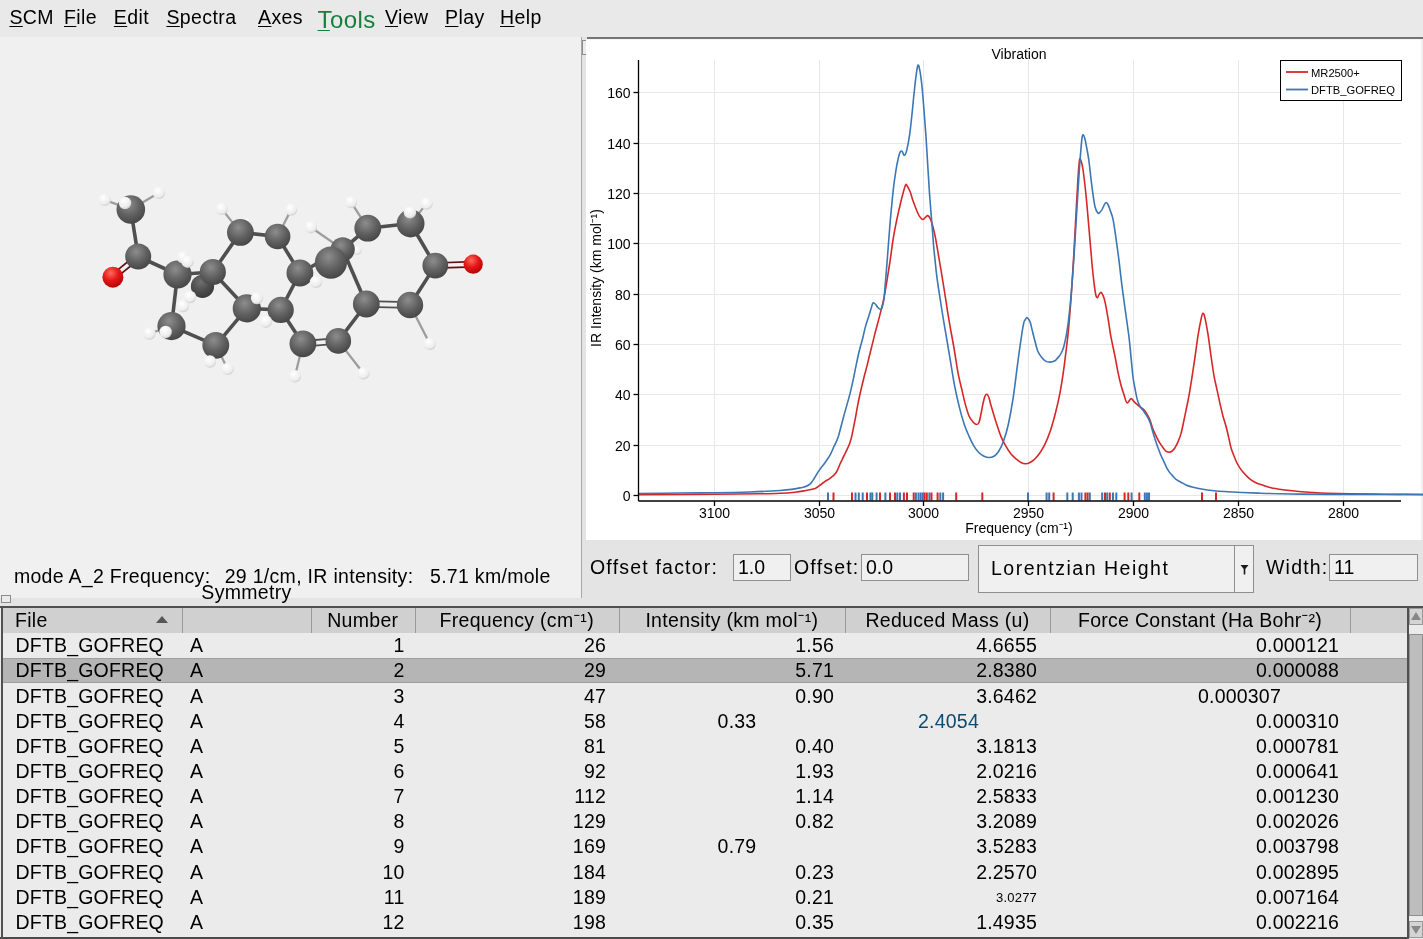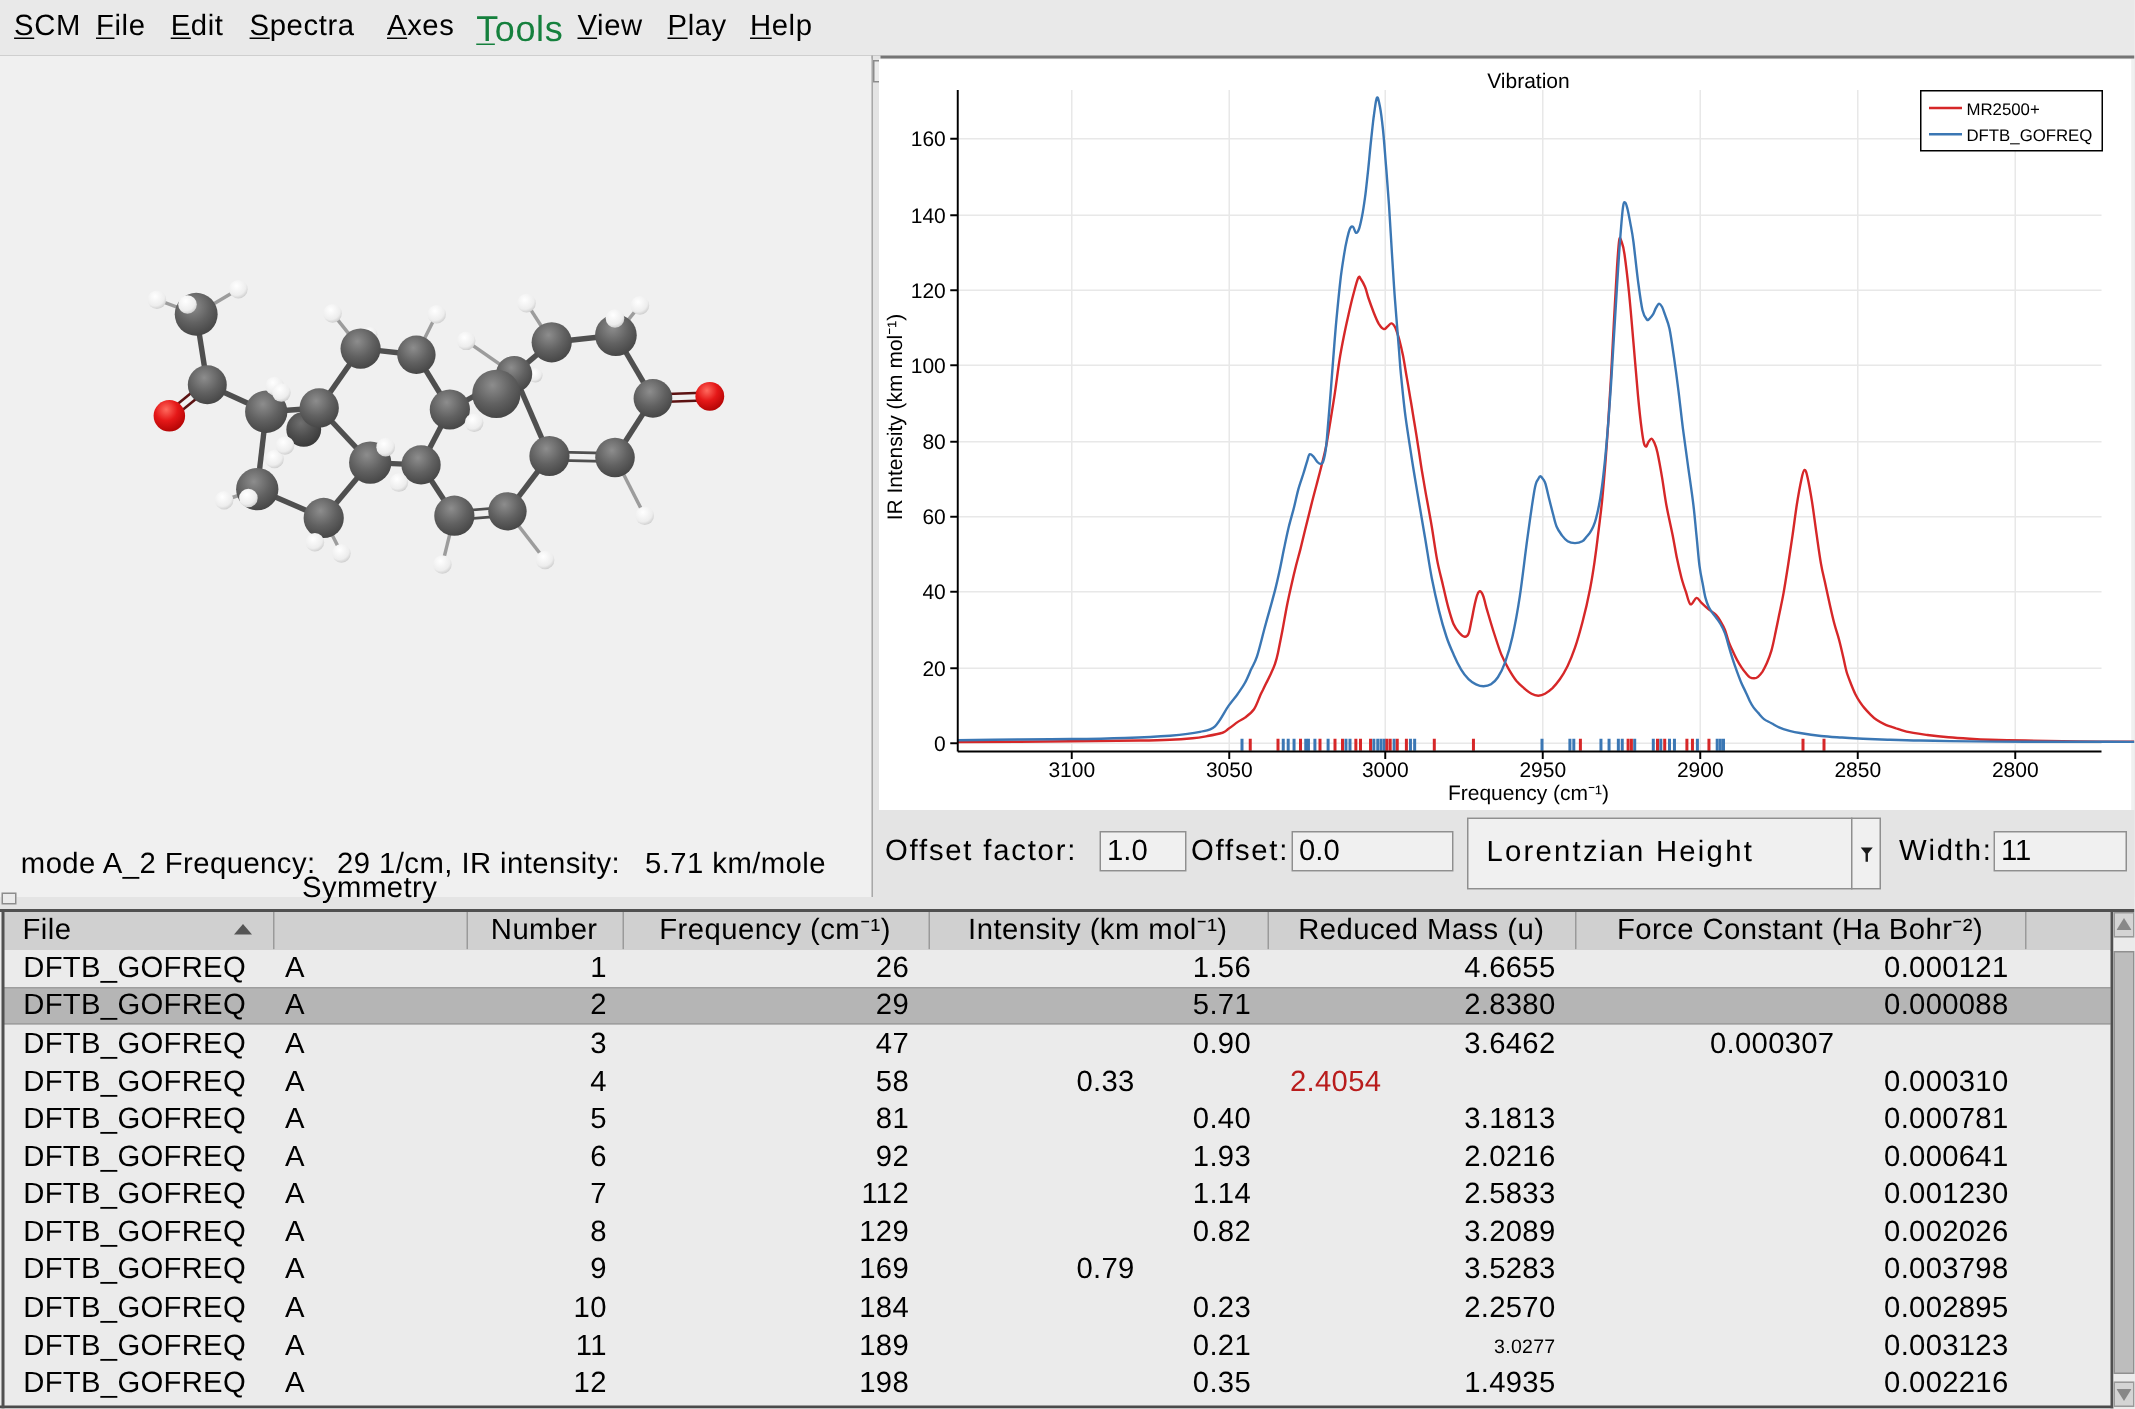--- a/index.html
+++ b/index.html
@@ -317,28 +317,28 @@
 <div style="position:absolute;top:658.4px;height:25.1px;line-height:25.1px;font-size:19.5px;letter-spacing:0.2px;color:#000;left:640px;width:194px;text-align:right">5.71</div>
 <div style="position:absolute;top:658.4px;height:25.1px;line-height:25.1px;font-size:19.5px;letter-spacing:0.2px;color:#000;left:860px;width:177px;text-align:right">2.8380</div>
 <div style="position:absolute;top:658.4px;height:25.1px;line-height:25.1px;font-size:19.5px;letter-spacing:0.2px;color:#000;left:1140px;width:199px;text-align:right">0.000088</div>
 <div style="position:absolute;left:2px;top:683.6px;width:1405px;height:25.1px;background:#ebebeb;"></div>
 <div style="position:absolute;top:683.6px;height:25.1px;line-height:25.1px;font-size:19.5px;letter-spacing:0.2px;color:#000;left:15.5px">DFTB_GOFREQ</div>
 <div style="position:absolute;top:683.6px;height:25.1px;line-height:25.1px;font-size:19.5px;letter-spacing:0.2px;color:#000;left:190px">A</div>
 <div style="position:absolute;top:683.6px;height:25.1px;line-height:25.1px;font-size:19.5px;letter-spacing:0.2px;color:#000;left:310px;width:94.5px;text-align:right">3</div>
 <div style="position:absolute;top:683.6px;height:25.1px;line-height:25.1px;font-size:19.5px;letter-spacing:0.2px;color:#000;left:420px;width:186px;text-align:right">47</div>
 <div style="position:absolute;top:683.6px;height:25.1px;line-height:25.1px;font-size:19.5px;letter-spacing:0.2px;color:#000;left:640px;width:194px;text-align:right">0.90</div>
 <div style="position:absolute;top:683.6px;height:25.1px;line-height:25.1px;font-size:19.5px;letter-spacing:0.2px;color:#000;left:860px;width:177px;text-align:right">3.6462</div>
-<div style="position:absolute;top:683.6px;height:25.1px;line-height:25.1px;font-size:19.5px;letter-spacing:0.2px;color:#000;left:1140px;width:199px;text-align:left">0.000307</div>
+<div style="position:absolute;top:683.6px;height:25.1px;line-height:25.1px;font-size:19.5px;letter-spacing:0.2px;color:#000;left:1140px;width:199px;text-align:center">0.000307</div>
 <div style="position:absolute;left:2px;top:708.7px;width:1405px;height:25.1px;background:#ebebeb;"></div>
 <div style="position:absolute;top:708.7px;height:25.1px;line-height:25.1px;font-size:19.5px;letter-spacing:0.2px;color:#000;left:15.5px">DFTB_GOFREQ</div>
 <div style="position:absolute;top:708.7px;height:25.1px;line-height:25.1px;font-size:19.5px;letter-spacing:0.2px;color:#000;left:190px">A</div>
 <div style="position:absolute;top:708.7px;height:25.1px;line-height:25.1px;font-size:19.5px;letter-spacing:0.2px;color:#000;left:310px;width:94.5px;text-align:right">4</div>
 <div style="position:absolute;top:708.7px;height:25.1px;line-height:25.1px;font-size:19.5px;letter-spacing:0.2px;color:#000;left:420px;width:186px;text-align:right">58</div>
 <div style="position:absolute;top:708.7px;height:25.1px;line-height:25.1px;font-size:19.5px;letter-spacing:0.2px;color:#000;left:640px;width:194px;text-align:center">0.33</div>
-<div style="position:absolute;top:708.7px;height:25.1px;line-height:25.1px;font-size:19.5px;letter-spacing:0.2px;color:#b91c1c;left:860px;width:177px;text-align:left">2.4054</div>
+<div style="position:absolute;top:708.7px;height:25.1px;line-height:25.1px;font-size:19.5px;letter-spacing:0.2px;color:#0c4a6e;left:860px;width:177px;text-align:center">2.4054</div>
 <div style="position:absolute;top:708.7px;height:25.1px;line-height:25.1px;font-size:19.5px;letter-spacing:0.2px;color:#000;left:1140px;width:199px;text-align:right">0.000310</div>
 <div style="position:absolute;left:2px;top:733.9px;width:1405px;height:25.1px;background:#ebebeb;"></div>
 <div style="position:absolute;top:733.9px;height:25.1px;line-height:25.1px;font-size:19.5px;letter-spacing:0.2px;color:#000;left:15.5px">DFTB_GOFREQ</div>
 <div style="position:absolute;top:733.9px;height:25.1px;line-height:25.1px;font-size:19.5px;letter-spacing:0.2px;color:#000;left:190px">A</div>
 <div style="position:absolute;top:733.9px;height:25.1px;line-height:25.1px;font-size:19.5px;letter-spacing:0.2px;color:#000;left:310px;width:94.5px;text-align:right">5</div>
 <div style="position:absolute;top:733.9px;height:25.1px;line-height:25.1px;font-size:19.5px;letter-spacing:0.2px;color:#000;left:420px;width:186px;text-align:right">81</div>
 <div style="position:absolute;top:733.9px;height:25.1px;line-height:25.1px;font-size:19.5px;letter-spacing:0.2px;color:#000;left:640px;width:194px;text-align:right">0.40</div>
 <div style="position:absolute;top:733.9px;height:25.1px;line-height:25.1px;font-size:19.5px;letter-spacing:0.2px;color:#000;left:860px;width:177px;text-align:right">3.1813</div>
 <div style="position:absolute;top:733.9px;height:25.1px;line-height:25.1px;font-size:19.5px;letter-spacing:0.2px;color:#000;left:1140px;width:199px;text-align:right">0.000781</div>
 <div style="position:absolute;left:2px;top:759px;width:1405px;height:25.1px;background:#ebebeb;"></div>
@@ -381,21 +381,21 @@
 <div style="position:absolute;top:859.6px;height:25.1px;line-height:25.1px;font-size:19.5px;letter-spacing:0.2px;color:#000;left:640px;width:194px;text-align:right">0.23</div>
 <div style="position:absolute;top:859.6px;height:25.1px;line-height:25.1px;font-size:19.5px;letter-spacing:0.2px;color:#000;left:860px;width:177px;text-align:right">2.2570</div>
 <div style="position:absolute;top:859.6px;height:25.1px;line-height:25.1px;font-size:19.5px;letter-spacing:0.2px;color:#000;left:1140px;width:199px;text-align:right">0.002895</div>
 <div style="position:absolute;left:2px;top:884.7px;width:1405px;height:25.1px;background:#ebebeb;"></div>
 <div style="position:absolute;top:884.7px;height:25.1px;line-height:25.1px;font-size:19.5px;letter-spacing:0.2px;color:#000;left:15.5px">DFTB_GOFREQ</div>
 <div style="position:absolute;top:884.7px;height:25.1px;line-height:25.1px;font-size:19.5px;letter-spacing:0.2px;color:#000;left:190px">A</div>
 <div style="position:absolute;top:884.7px;height:25.1px;line-height:25.1px;font-size:19.5px;letter-spacing:0.2px;color:#000;left:310px;width:94.5px;text-align:right">11</div>
 <div style="position:absolute;top:884.7px;height:25.1px;line-height:25.1px;font-size:19.5px;letter-spacing:0.2px;color:#000;left:420px;width:186px;text-align:right">189</div>
 <div style="position:absolute;top:884.7px;height:25.1px;line-height:25.1px;font-size:19.5px;letter-spacing:0.2px;color:#000;left:640px;width:194px;text-align:right">0.21</div>
 <div style="position:absolute;top:884.7px;height:25.1px;line-height:25.1px;font-size:13px;letter-spacing:0.2px;color:#000;left:860px;width:177px;text-align:right">3.0277</div>
-<div style="position:absolute;top:884.7px;height:25.1px;line-height:25.1px;font-size:19.5px;letter-spacing:0.2px;color:#000;left:1140px;width:199px;text-align:right">0.003123</div>
+<div style="position:absolute;top:884.7px;height:25.1px;line-height:25.1px;font-size:19.5px;letter-spacing:0.2px;color:#000;left:1140px;width:199px;text-align:right">0.007164</div>
 <div style="position:absolute;left:2px;top:909.8px;width:1405px;height:25.1px;background:#ebebeb;"></div>
 <div style="position:absolute;top:909.8px;height:25.1px;line-height:25.1px;font-size:19.5px;letter-spacing:0.2px;color:#000;left:15.5px">DFTB_GOFREQ</div>
 <div style="position:absolute;top:909.8px;height:25.1px;line-height:25.1px;font-size:19.5px;letter-spacing:0.2px;color:#000;left:190px">A</div>
 <div style="position:absolute;top:909.8px;height:25.1px;line-height:25.1px;font-size:19.5px;letter-spacing:0.2px;color:#000;left:310px;width:94.5px;text-align:right">12</div>
 <div style="position:absolute;top:909.8px;height:25.1px;line-height:25.1px;font-size:19.5px;letter-spacing:0.2px;color:#000;left:420px;width:186px;text-align:right">198</div>
 <div style="position:absolute;top:909.8px;height:25.1px;line-height:25.1px;font-size:19.5px;letter-spacing:0.2px;color:#000;left:640px;width:194px;text-align:right">0.35</div>
 <div style="position:absolute;top:909.8px;height:25.1px;line-height:25.1px;font-size:19.5px;letter-spacing:0.2px;color:#000;left:860px;width:177px;text-align:right">1.4935</div>
 <div style="position:absolute;top:909.8px;height:25.1px;line-height:25.1px;font-size:19.5px;letter-spacing:0.2px;color:#000;left:1140px;width:199px;text-align:right">0.002216</div>
 <div style="position:absolute;left:0;top:936.5px;width:1409px;height:2.5px;background:#4a4a4a"></div>
 <div style="position:absolute;left:1px;top:606px;width:2px;height:333px;background:#505050"></div>

